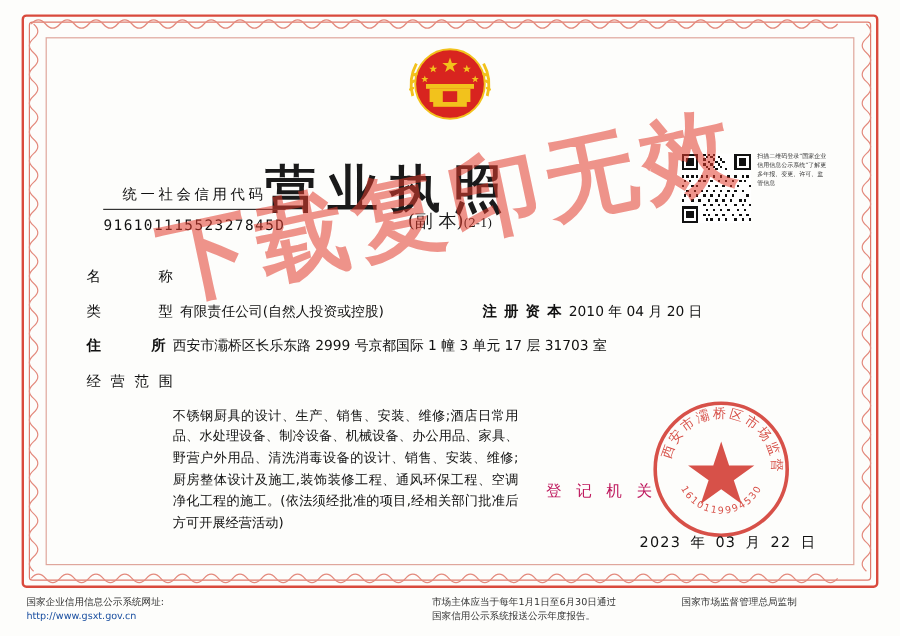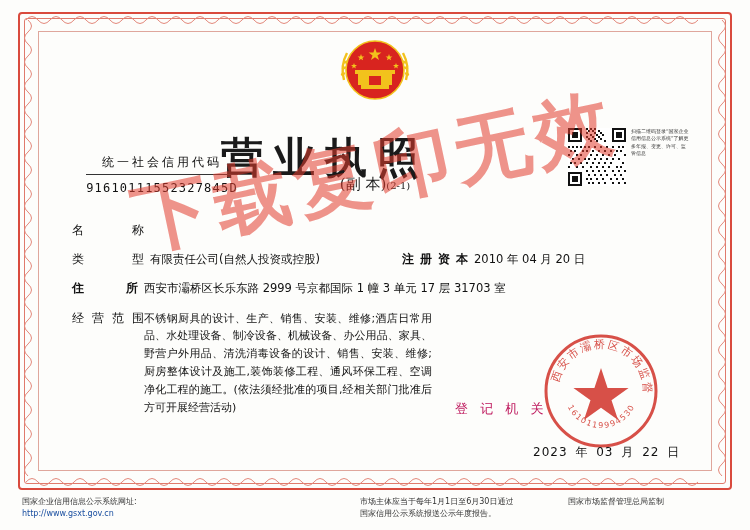--- a/index.html
+++ b/index.html
@@ -196,20 +196,21 @@
     color: #111;
     padding-left: 6px;
     line-height: 1.5;
   }
   .scope-value {
     width: 310px;
     font-size: 11px;
     line-height: 1.62;
     color: #111;
     text-align: justify;
+    margin-top: 28px;
   }
 
   
   .reg-auth {
     position: absolute;
     left: 455px;
     top: 400px;
     font-size: 13px;
     letter-spacing: 4px;
     color: #be185d;

